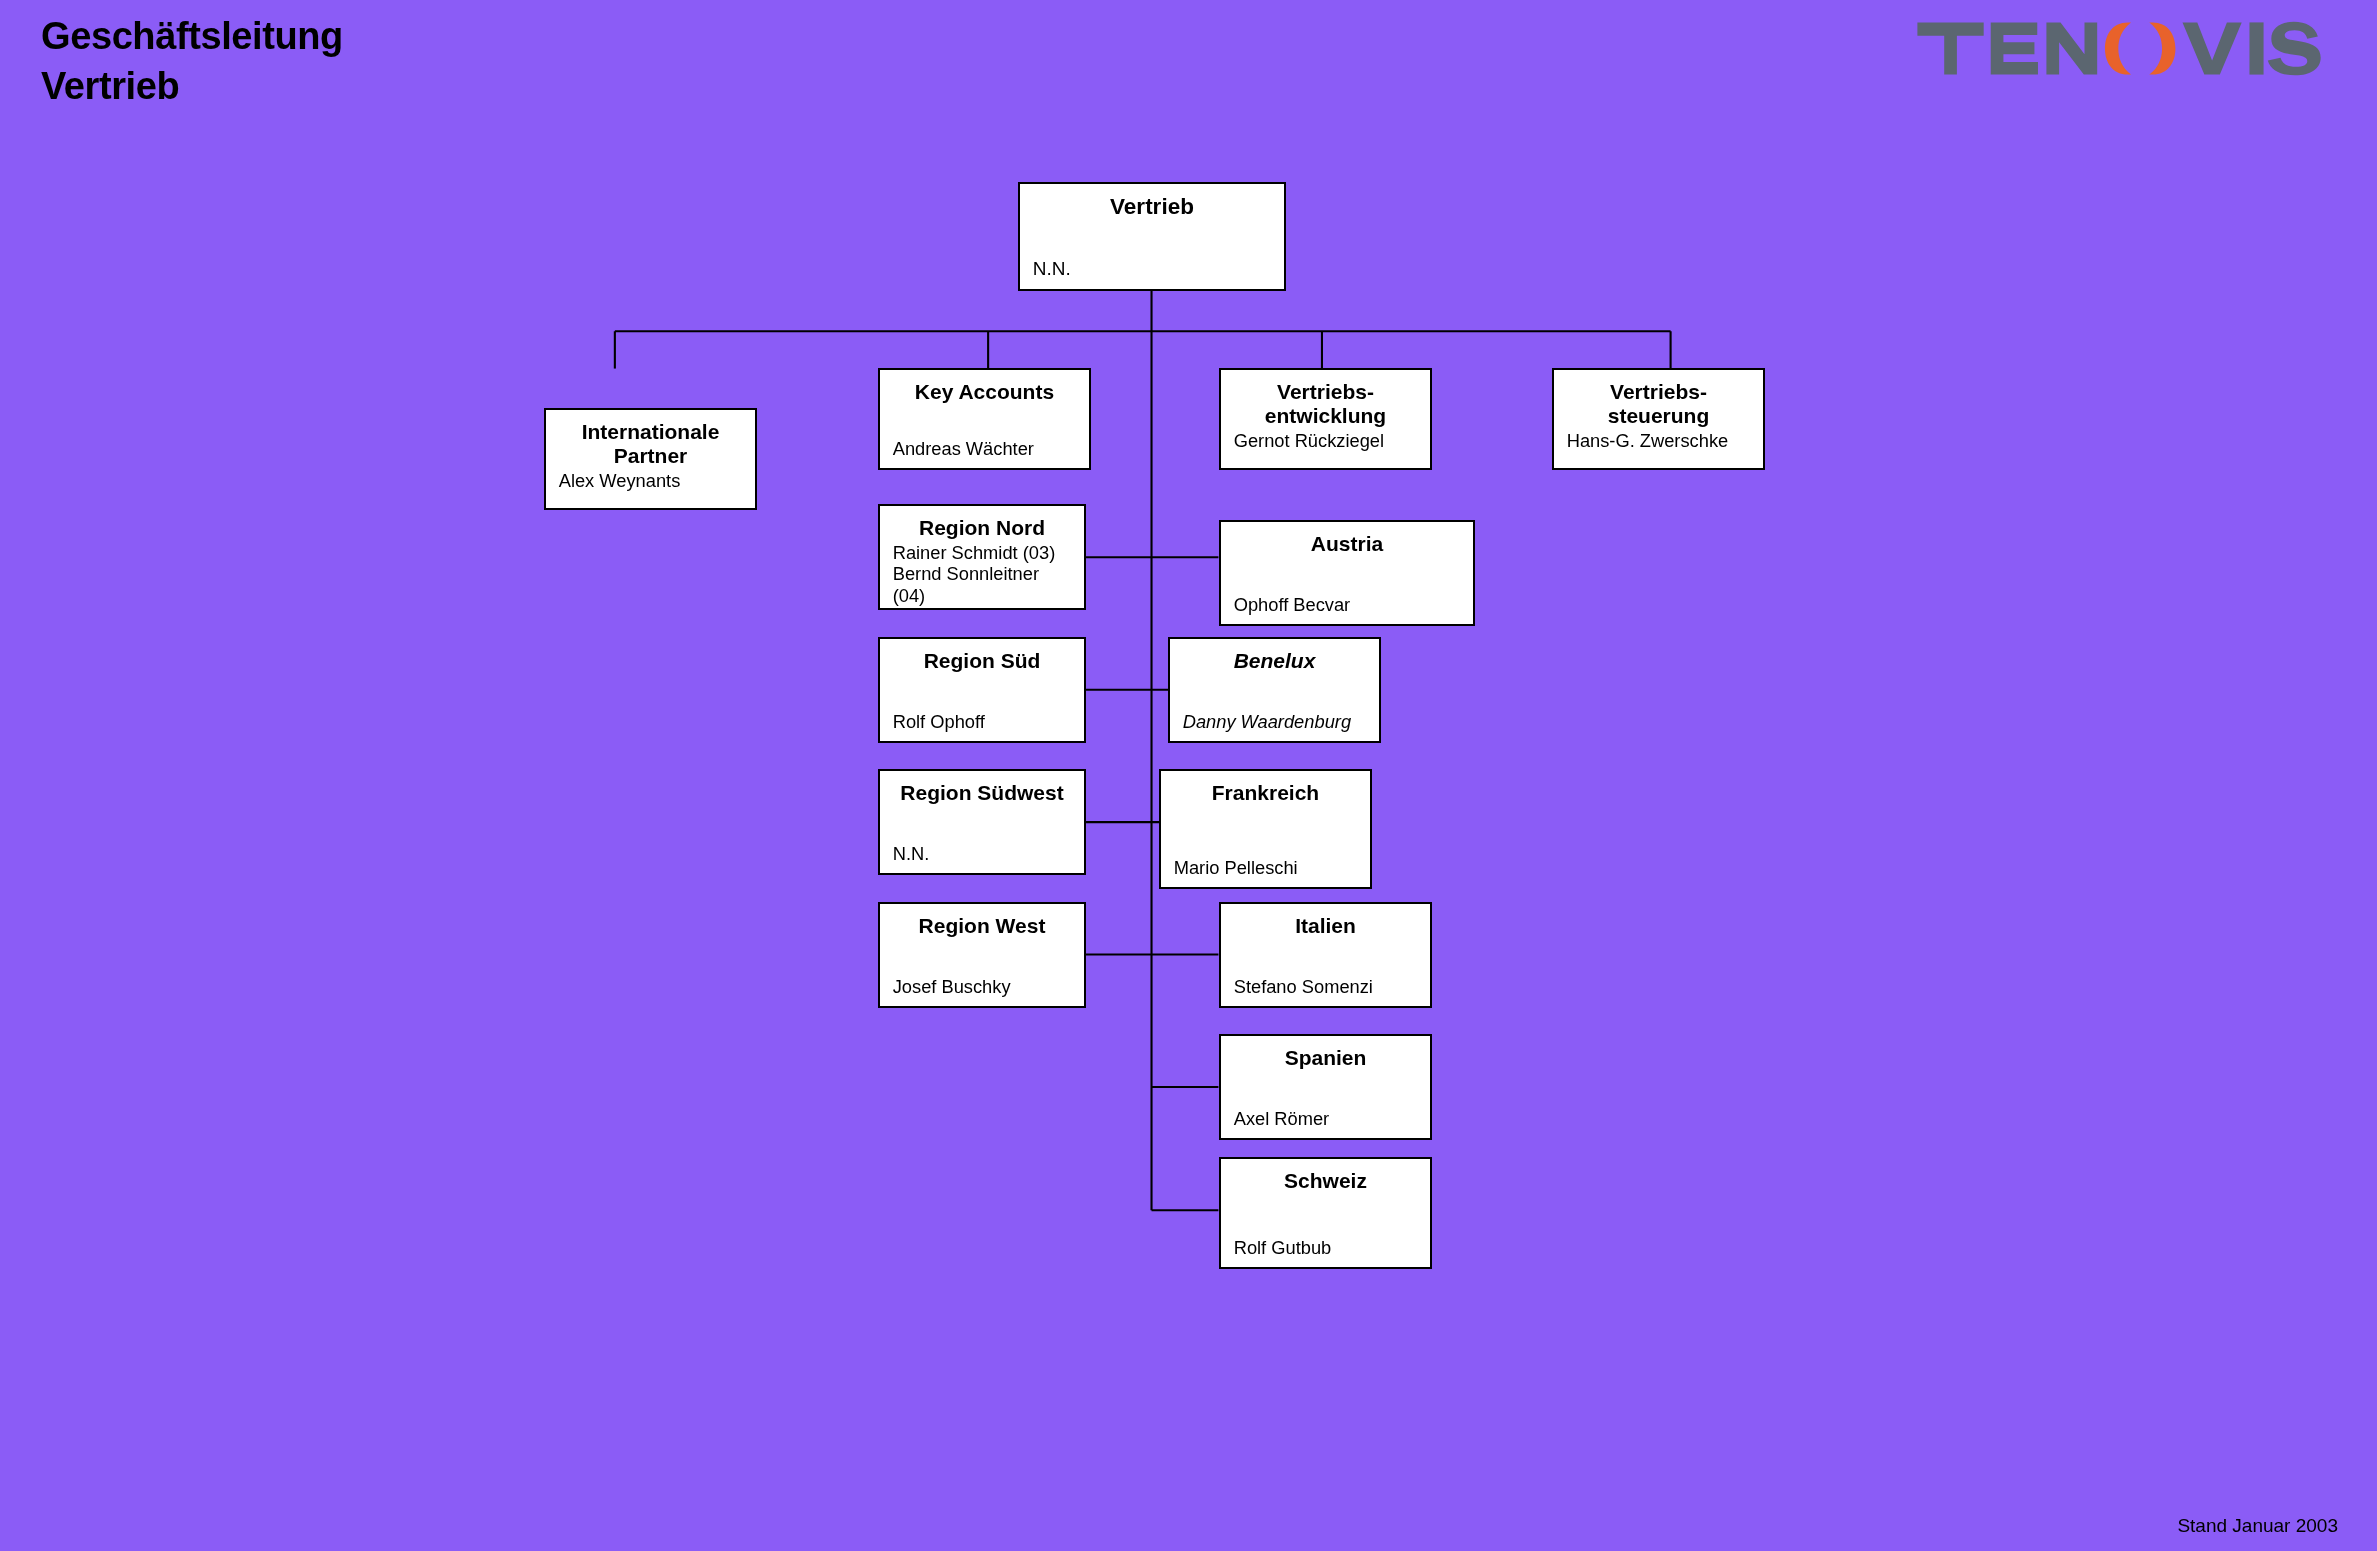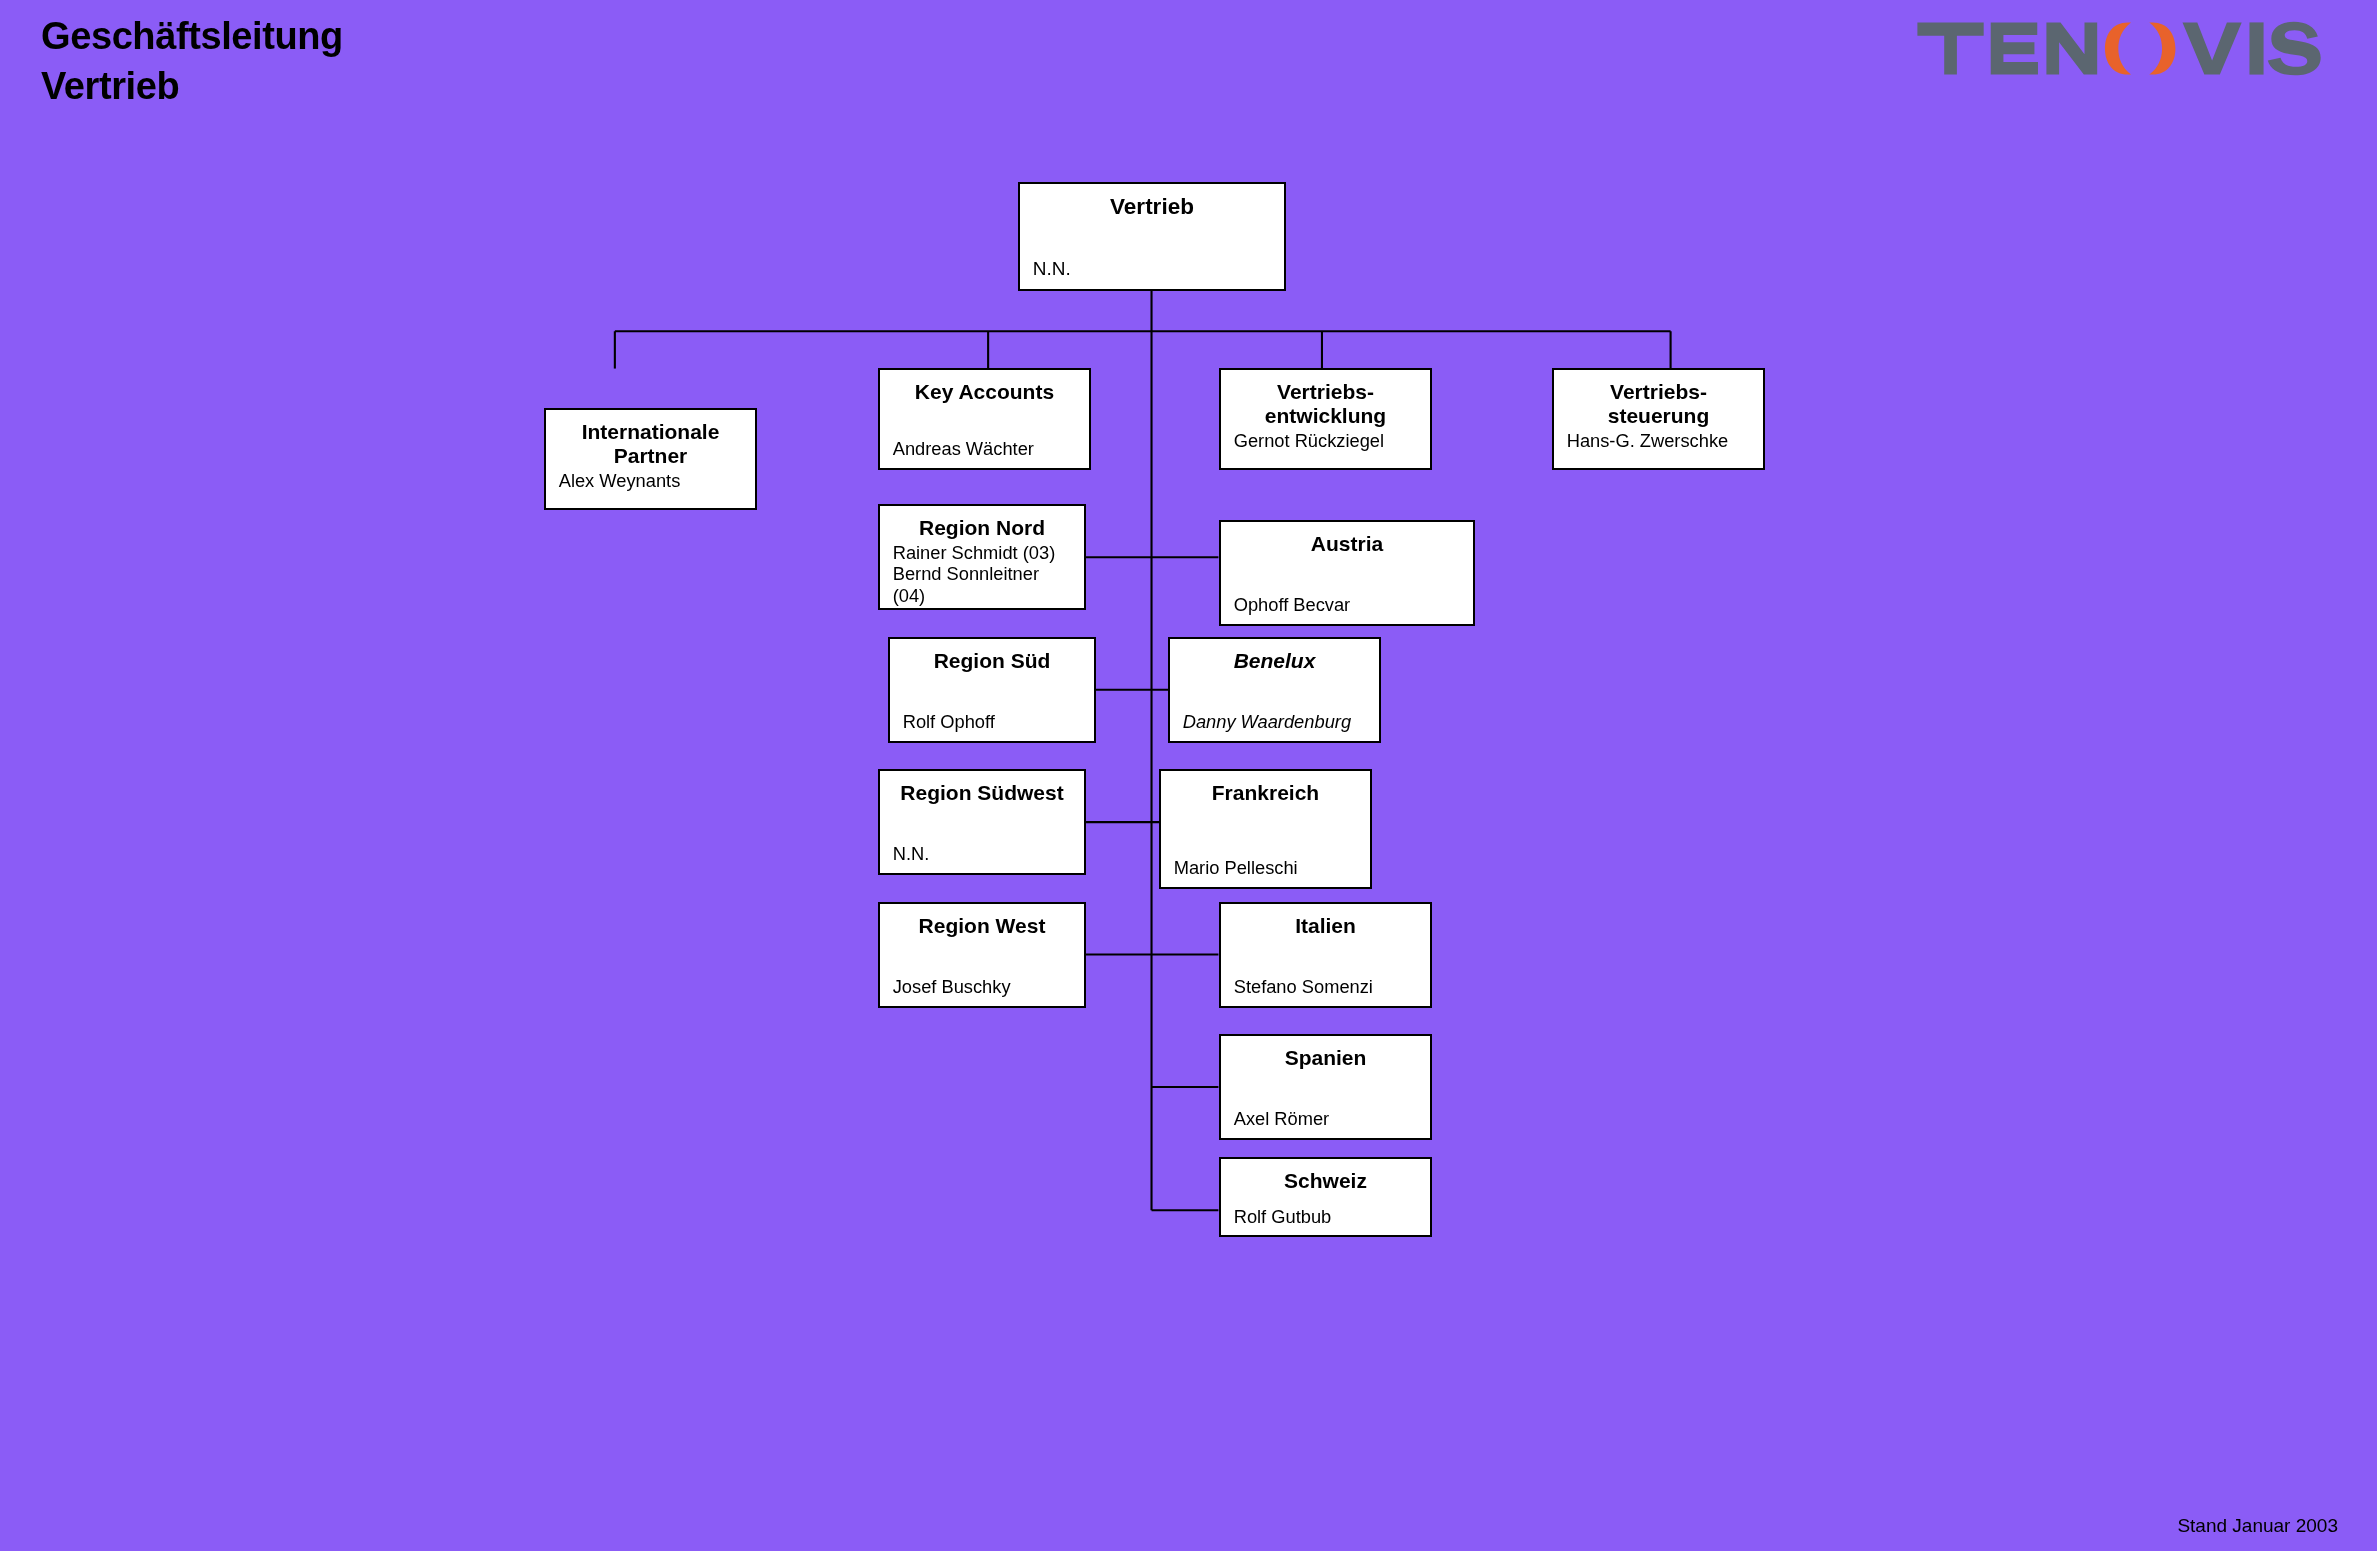--- a/index.html
+++ b/index.html
@@ -194,21 +194,21 @@
     </div>
 
     <div class="node tight" style="left:878px; top:504px; width:208px; height:106px;">
       <div class="n-title">Region Nord</div>
       <div class="n-names">
         <span class="nm">Rainer Schmidt (03)</span>
         <span class="nm">Bernd Sonnleitner (04)</span>
       </div>
     </div>
 
-    <div class="node" style="left:878px; top:637px; width:208px; height:106px;margin-left:10px;">
+    <div class="node" style="left:878px; top:637px; width:208px; height:106px;">
       <div class="n-title">Region Süd</div>
       <div class="n-names">
         <span class="nm">Rolf Ophoff</span>
       </div>
     </div>
 
     <div class="node" style="left:878px; top:769px; width:208px; height:106px;">
       <div class="n-title">Region Südwest</div>
       <div class="n-names">
         <span class="nm">N.N.</span>
@@ -250,21 +250,21 @@
       </div>
     </div>
 
     <div class="node" style="left:1219px; top:1034px; width:213px; height:106px;">
       <div class="n-title">Spanien</div>
       <div class="n-names">
         <span class="nm">Axel Römer</span>
       </div>
     </div>
 
-    <div class="node" style="left:1219px; top:1157px; width:213px; height:80px;gap:13px;">
+    <div class="node" style="left:1219px; top:1157px; width:213px; height:112px;gap:13px;">
       <div class="n-title">Schweiz</div>
       <div class="n-names">
         <span class="nm">Rolf Gutbub</span>
       </div>
     </div>
 
   </div>
 
   <div id="footer-note">Stand Januar 2003</div>
 

